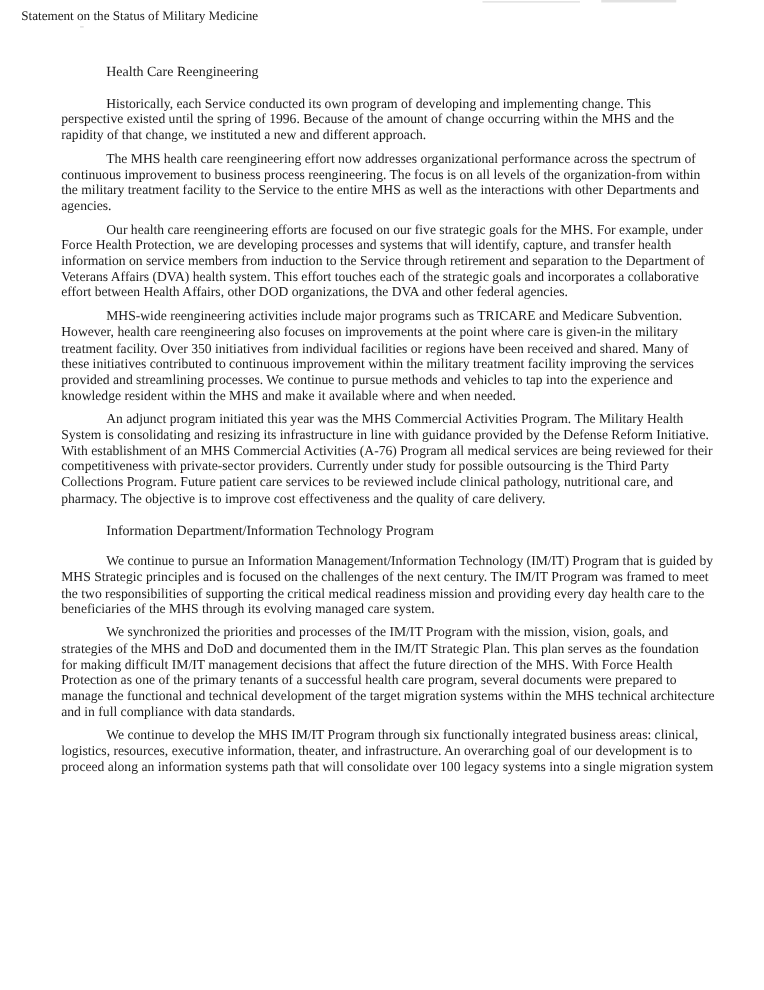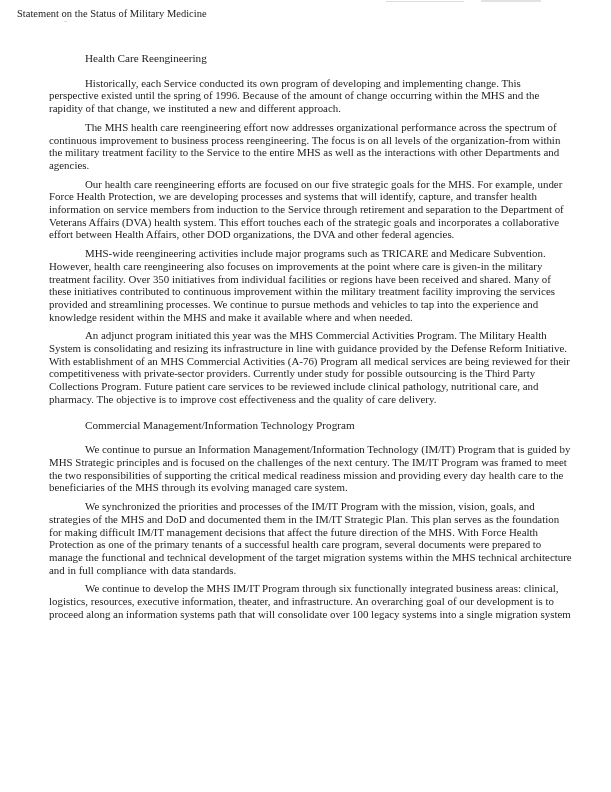--- a/index.html
+++ b/index.html
@@ -79,21 +79,21 @@
     <p>Historically, each Service conducted its own program of developing and implementing change. This perspective existed until the spring of 1996. Because of the amount of change occurring within the MHS and the rapidity of that change, we instituted a new and different approach.</p>
 
     <p>The MHS health care reengineering effort now addresses organizational performance across the spectrum of continuous improvement to business process reengineering. The focus is on all levels of the organization-from within the military treatment facility to the Service to the entire MHS as well as the interactions with other Departments and agencies.</p>
 
     <p>Our health care reengineering efforts are focused on our five strategic goals for the MHS. For example, under Force Health Protection, we are developing processes and systems that will identify, capture, and transfer health information on service members from induction to the Service through retirement and separation to the Department of Veterans Affairs (DVA) health system. This effort touches each of the strategic goals and incorporates a collaborative effort between Health Affairs, other DOD organizations, the DVA and other federal agencies.</p>
 
     <p>MHS-wide reengineering activities include major programs such as TRICARE and Medicare Subvention. However, health care reengineering also focuses on improvements at the point where care is given-in the military treatment facility. Over 350 initiatives from individual facilities or regions have been received and shared. Many of these initiatives contributed to continuous improvement within the military treatment facility improving the services provided and streamlining processes. We continue to pursue methods and vehicles to tap into the experience and knowledge resident within the MHS and make it available where and when needed.</p>
 
     <p>An adjunct program initiated this year was the MHS Commercial Activities Program. The Military Health System is consolidating and resizing its infrastructure in line with guidance provided by the Defense Reform Initiative. With establishment of an MHS Commercial Activities (A-76) Program all medical services are being reviewed for their competitiveness with private-sector providers. Currently under study for possible outsourcing is the Third Party Collections Program. Future patient care services to be reviewed include clinical pathology, nutritional care, and pharmacy. The objective is to improve cost effectiveness and the quality of care delivery.</p>
 
-    <h3>Commercial Management/Information Technology Program</h3>
+    <h3>Information Department/Information Technology Program</h3>
 
     <p>We continue to pursue an Information Management/Information Technology (IM/IT) Program that is guided by MHS Strategic principles and is focused on the challenges of the next century. The IM/IT Program was framed to meet the two responsibilities of supporting the critical medical readiness mission and providing every day health care to the beneficiaries of the MHS through its evolving managed care system.</p>
 
     <p>We synchronized the priorities and processes of the IM/IT Program with the mission, vision, goals, and strategies of the MHS and DoD and documented them in the IM/IT Strategic Plan. This plan serves as the foundation for making difficult IM/IT management decisions that affect the future direction of the MHS. With Force Health Protection as one of the primary tenants of a successful health care program, several documents were prepared to manage the functional and technical development of the target migration systems within the MHS technical architecture and in full compliance with data standards.</p>
 
     <p>We continue to develop the MHS IM/IT Program through six functionally integrated business areas: clinical, logistics, resources, executive information, theater, and infrastructure. An overarching goal of our development is to proceed along an information systems path that will consolidate over 100 legacy systems into a single migration system to support each of the business areas. This convergence of the functional and technical characteristics of the business areas was planned to ensure full integration into the overarching defense information infrastructure and fully comply with the technical standards of</p>
 
   </div>
 
   <div class="page-footer">

